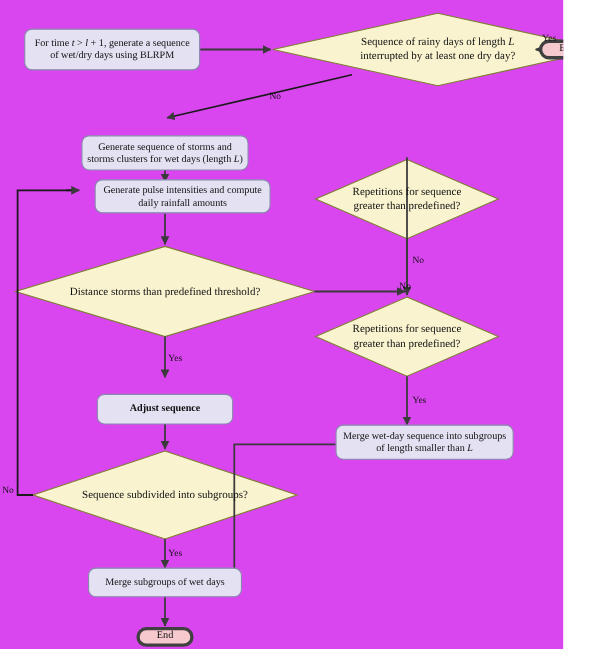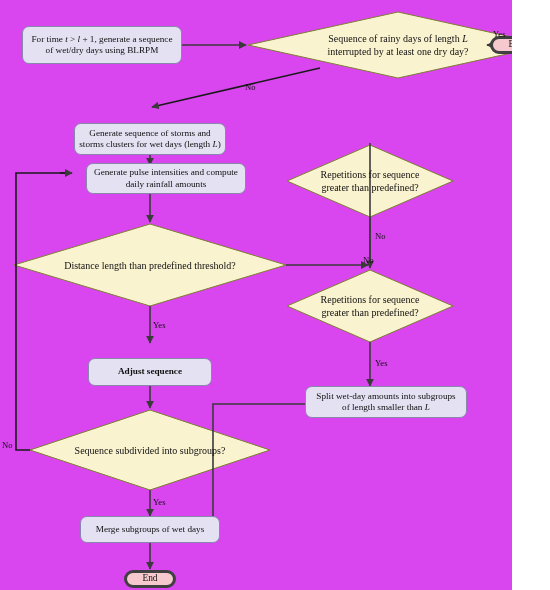--- a/index.html
+++ b/index.html
@@ -157,37 +157,37 @@
   </div>
 
   <div class="decision-label" style="left:300px; top:164px; width:140px; height:34px;">
     <span>
       <span>Repetitions for sequence</span><br>
       <span>greater than predefined?</span>
     </span>
   </div>
 
   <div class="decision-label" style="left:30px; top:256px; width:240px; height:18px;">
-    <span>Distance length than predefined threshold?</span>
+    <span>Distance storms than predefined threshold?</span>
   </div>
 
   <div class="decision-label" style="left:300px; top:289px; width:140px; height:34px;">
     <span>
       <span>Repetitions for sequence</span><br>
       <span>greater than predefined?</span>
     </span>
   </div>
 
   <div class="node process" style="left:88px; top:358px; width:124px; height:28px;font-weight:bold;">
     <span>Adjust sequence</span>
   </div>
 
   <div class="node process" style="left:305px; top:386px; width:162px; height:32px;">
     <span>
-      <span>Split wet-day amounts into subgroups</span><br>
+      <span>Merge wet-day sequence into subgroups</span><br>
       <span>of length smaller than </span><span class="ital">L</span>
     </span>
   </div>
 
   <div class="decision-label" style="left:42px; top:441px; width:216px; height:18px;">
     <span>Sequence subdivided into subgroups?</span>
   </div>
 
   <div class="node process" style="left:80px; top:516px; width:140px; height:27px;">
     <span>Merge subgroups of wet days</span>

